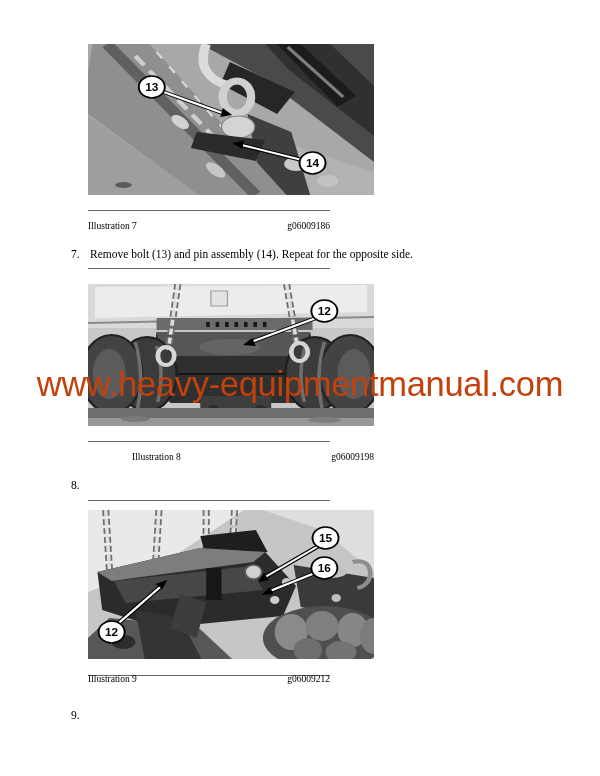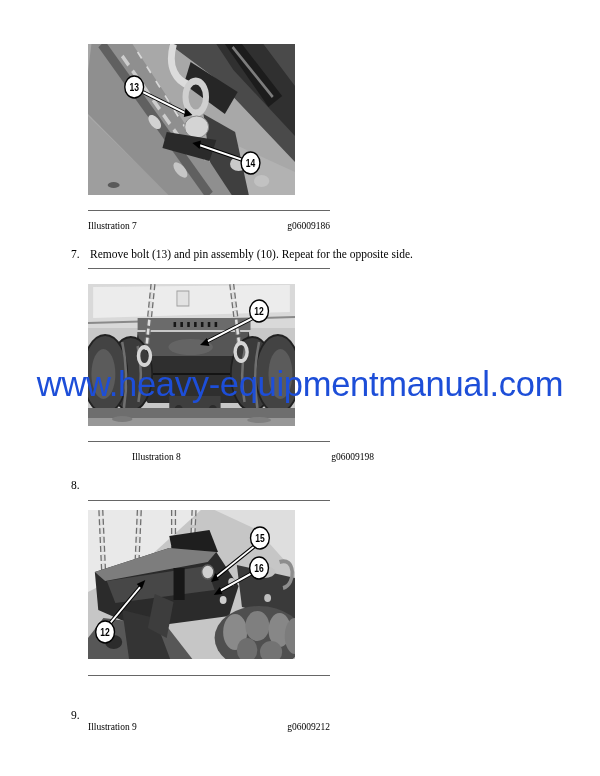--- a/index.html
+++ b/index.html
@@ -8,21 +8,21 @@
     width: 600px;
     height: 776px;
     background: #ffffff;
     font-family: "Liberation Serif", serif;
     color: #000;
     overflow: hidden;
   }
   .photo {
     position: absolute;
     left: 88px;
-    width: 207px;
+    width: 286px;
     background: #aaa;
   }
   .photo svg { display: block; width: 100%; height: 100%; }
   .rule {
     position: absolute;
     left: 88px;
     width: 242px;
     height: 1px;
     background: #666;
   }
@@ -133,21 +133,21 @@
   </div>
 
   <div class="rule" style="top:210px;"></div>
   <div class="caption-row" style="top:220px;">
     <span>Illustration 7</span>
     <span>g06009186</span>
   </div>
 
   <div class="step" style="top:247px;">
     <span class="num">7.</span>
-    <span>Remove bolt (13) and pin assembly (10). Repeat for the opposite side.</span>
+    <span>Remove bolt (13) and pin assembly (14). Repeat for the opposite side.</span>
   </div>
 
   <div class="rule" style="top:268px;"></div>
   <div class="photo" style="top:284px;height:142px;">
     <svg viewBox="0 0 242 142" preserveAspectRatio="none">
       <rect x="0" y="0" width="242" height="142" fill="#c8c8c8"></rect>
 
       <g>
         <rect x="0" y="0" width="242" height="44" fill="#d9d9d9"></rect>
         <polygon points="6,3 236,1 236,28 6,34" fill="#ececec"></polygon>
@@ -303,24 +303,24 @@
         <line x1="26" y1="113" x2="62" y2="76" stroke="#000" stroke-width="4"></line>
         <line x1="26" y1="113" x2="62" y2="76" stroke="#fff" stroke-width="2"></line>
         <polygon points="67,70 63,79 57,74" fill="#000"></polygon>
         <circle cx="20" cy="122" r="11" fill="#fff" stroke="#000" stroke-width="1.6"></circle>
         <text x="20" y="125.8" text-anchor="middle" class="callout-label">12</text>
       </g>
     </svg>
   </div>
 
   <div class="rule" style="top:675px;"></div>
-  <div class="caption-row" style="top:721px;align-items:center;">
+  <div class="caption-row" style="top:673px;align-items:center;">
     <span>Illustration 9</span>
     <span>g06009212</span>
   </div>
 
   <div class="step" style="top:708px;">
     <span class="num">9.</span>
   </div>
 
-  <div class="watermark" style="color: #1d4ed8;">www.heavy-equipmentmanual.com</div>
+  <div class="watermark" style="color: #c2410c;">www.heavy-equipmentmanual.com</div>
 
 </div>
 
 </body></html>

